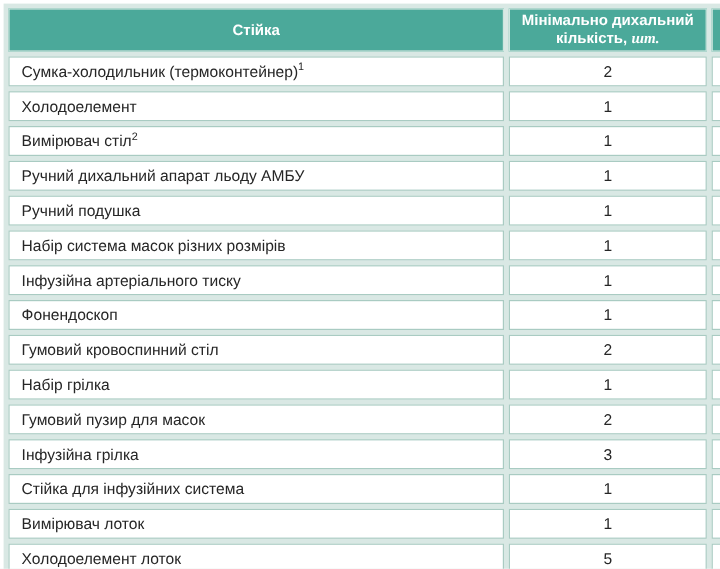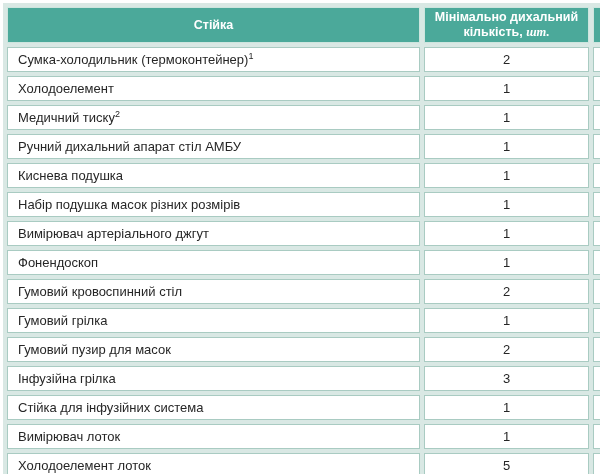--- a/index.html
+++ b/index.html
@@ -95,56 +95,56 @@
           <td class="name-cell"><span>Сумка-холодильник (термоконтейнер)</span><sup class="fnote">1</sup></td>
           <td class="qty-cell"><span>2</span></td>
           <td class="extra-cell"></td>
         </tr>
         <tr>
           <td class="name-cell"><span>Холодоелемент</span><sup class="fnote"></sup></td>
           <td class="qty-cell"><span>1</span></td>
           <td class="extra-cell"></td>
         </tr>
         <tr>
-          <td class="name-cell"><span>Медичний тиску</span><sup class="fnote">2</sup></td>
+          <td class="name-cell"><span>Вимірювач стіл</span><sup class="fnote">2</sup></td>
           <td class="qty-cell"><span>1</span></td>
           <td class="extra-cell"></td>
         </tr>
         <tr>
-          <td class="name-cell"><span>Ручний дихальний апарат стіл АМБУ</span><sup class="fnote"></sup></td>
+          <td class="name-cell"><span>Ручний дихальний апарат льоду АМБУ</span><sup class="fnote"></sup></td>
           <td class="qty-cell"><span>1</span></td>
           <td class="extra-cell"></td>
         </tr>
         <tr>
-          <td class="name-cell"><span>Киснева подушка</span><sup class="fnote"></sup></td>
+          <td class="name-cell"><span>Ручний подушка</span><sup class="fnote"></sup></td>
           <td class="qty-cell"><span>1</span></td>
           <td class="extra-cell"></td>
         </tr>
         <tr>
-          <td class="name-cell"><span>Набір подушка масок різних розмірів</span><sup class="fnote"></sup></td>
+          <td class="name-cell"><span>Набір система масок різних розмірів</span><sup class="fnote"></sup></td>
           <td class="qty-cell"><span>1</span></td>
           <td class="extra-cell"></td>
         </tr>
         <tr>
-          <td class="name-cell"><span>Вимірювач артеріального джгут</span><sup class="fnote"></sup></td>
+          <td class="name-cell"><span>Інфузійна артеріального тиску</span><sup class="fnote"></sup></td>
           <td class="qty-cell"><span>1</span></td>
           <td class="extra-cell"></td>
         </tr>
         <tr>
           <td class="name-cell"><span>Фонендоскоп</span><sup class="fnote"></sup></td>
           <td class="qty-cell"><span>1</span></td>
           <td class="extra-cell"></td>
         </tr>
         <tr>
           <td class="name-cell"><span>Гумовий кровоспинний стіл</span><sup class="fnote"></sup></td>
           <td class="qty-cell"><span>2</span></td>
           <td class="extra-cell"></td>
         </tr>
         <tr>
-          <td class="name-cell"><span>Гумовий грілка</span><sup class="fnote"></sup></td>
+          <td class="name-cell"><span>Набір грілка</span><sup class="fnote"></sup></td>
           <td class="qty-cell"><span>1</span></td>
           <td class="extra-cell"></td>
         </tr>
         <tr>
           <td class="name-cell"><span>Гумовий пузир для масок</span><sup class="fnote"></sup></td>
           <td class="qty-cell"><span>2</span></td>
           <td class="extra-cell"></td>
         </tr>
         <tr>
           <td class="name-cell"><span>Інфузійна грілка</span><sup class="fnote"></sup></td>

